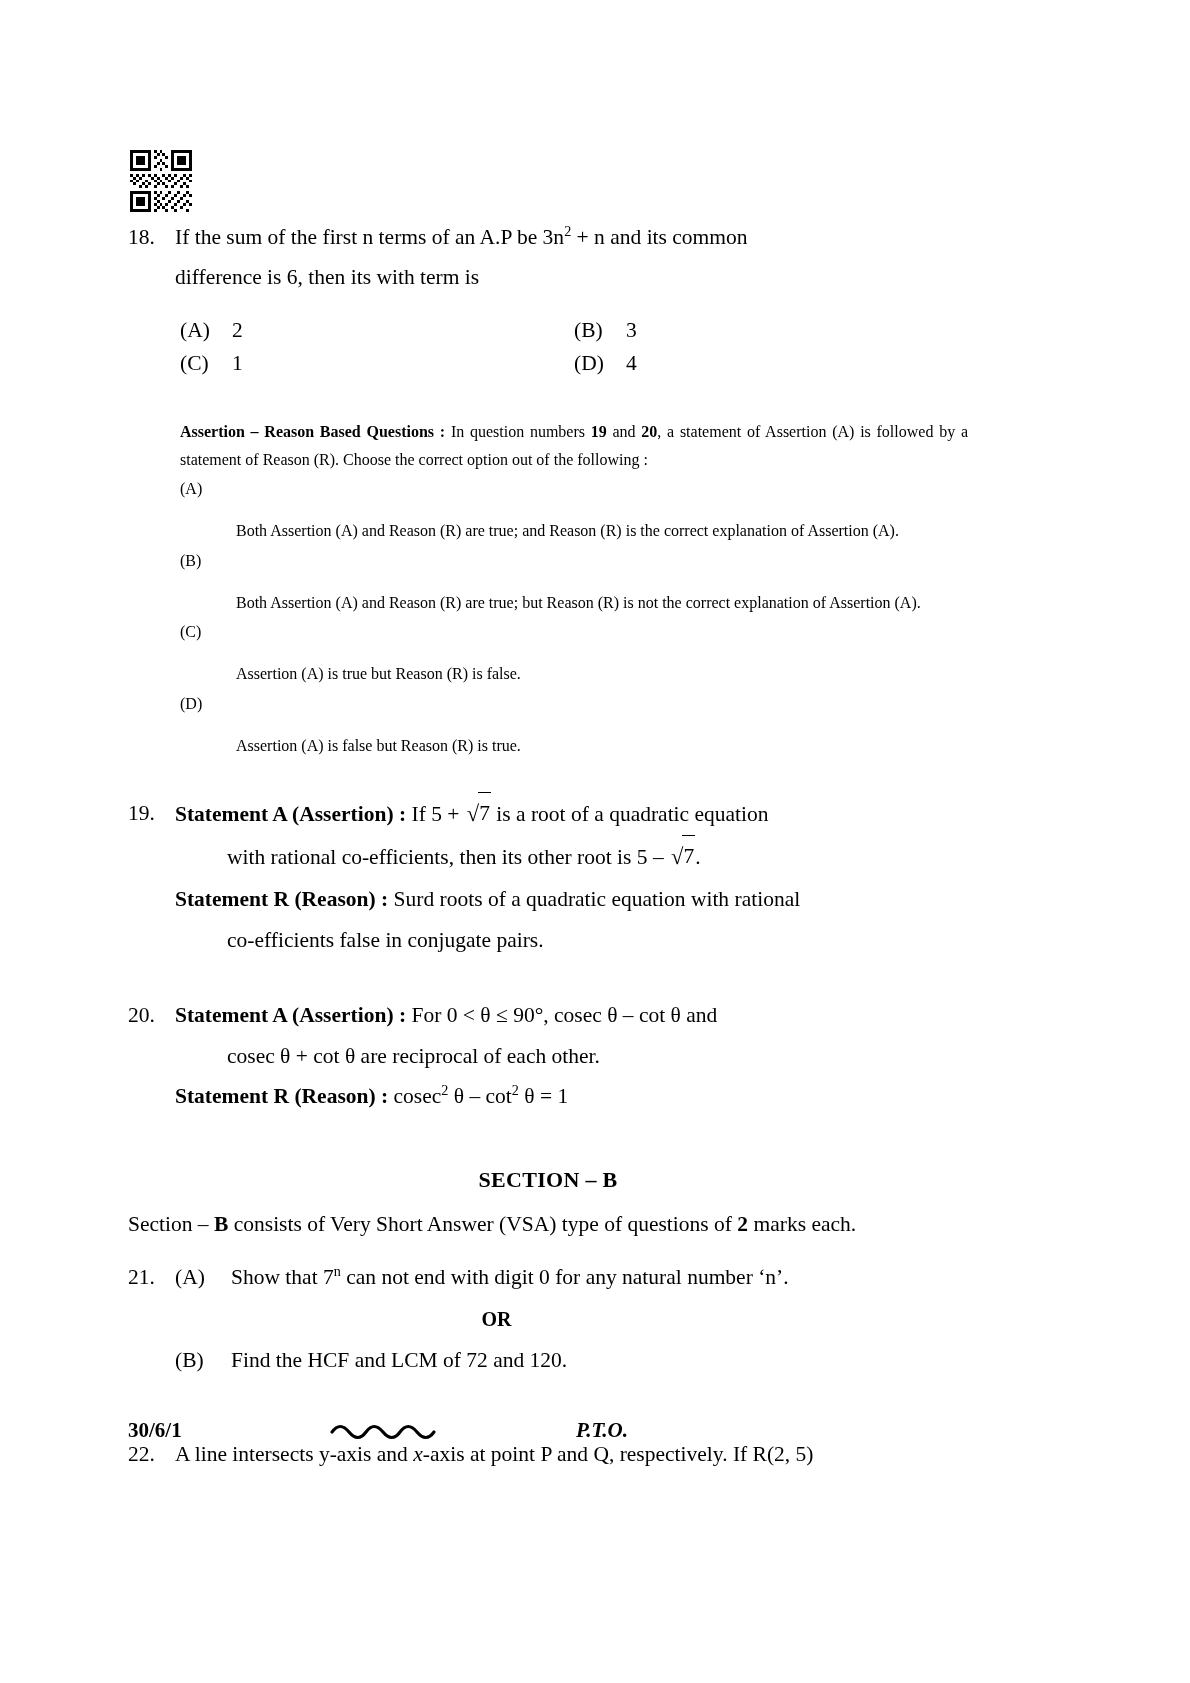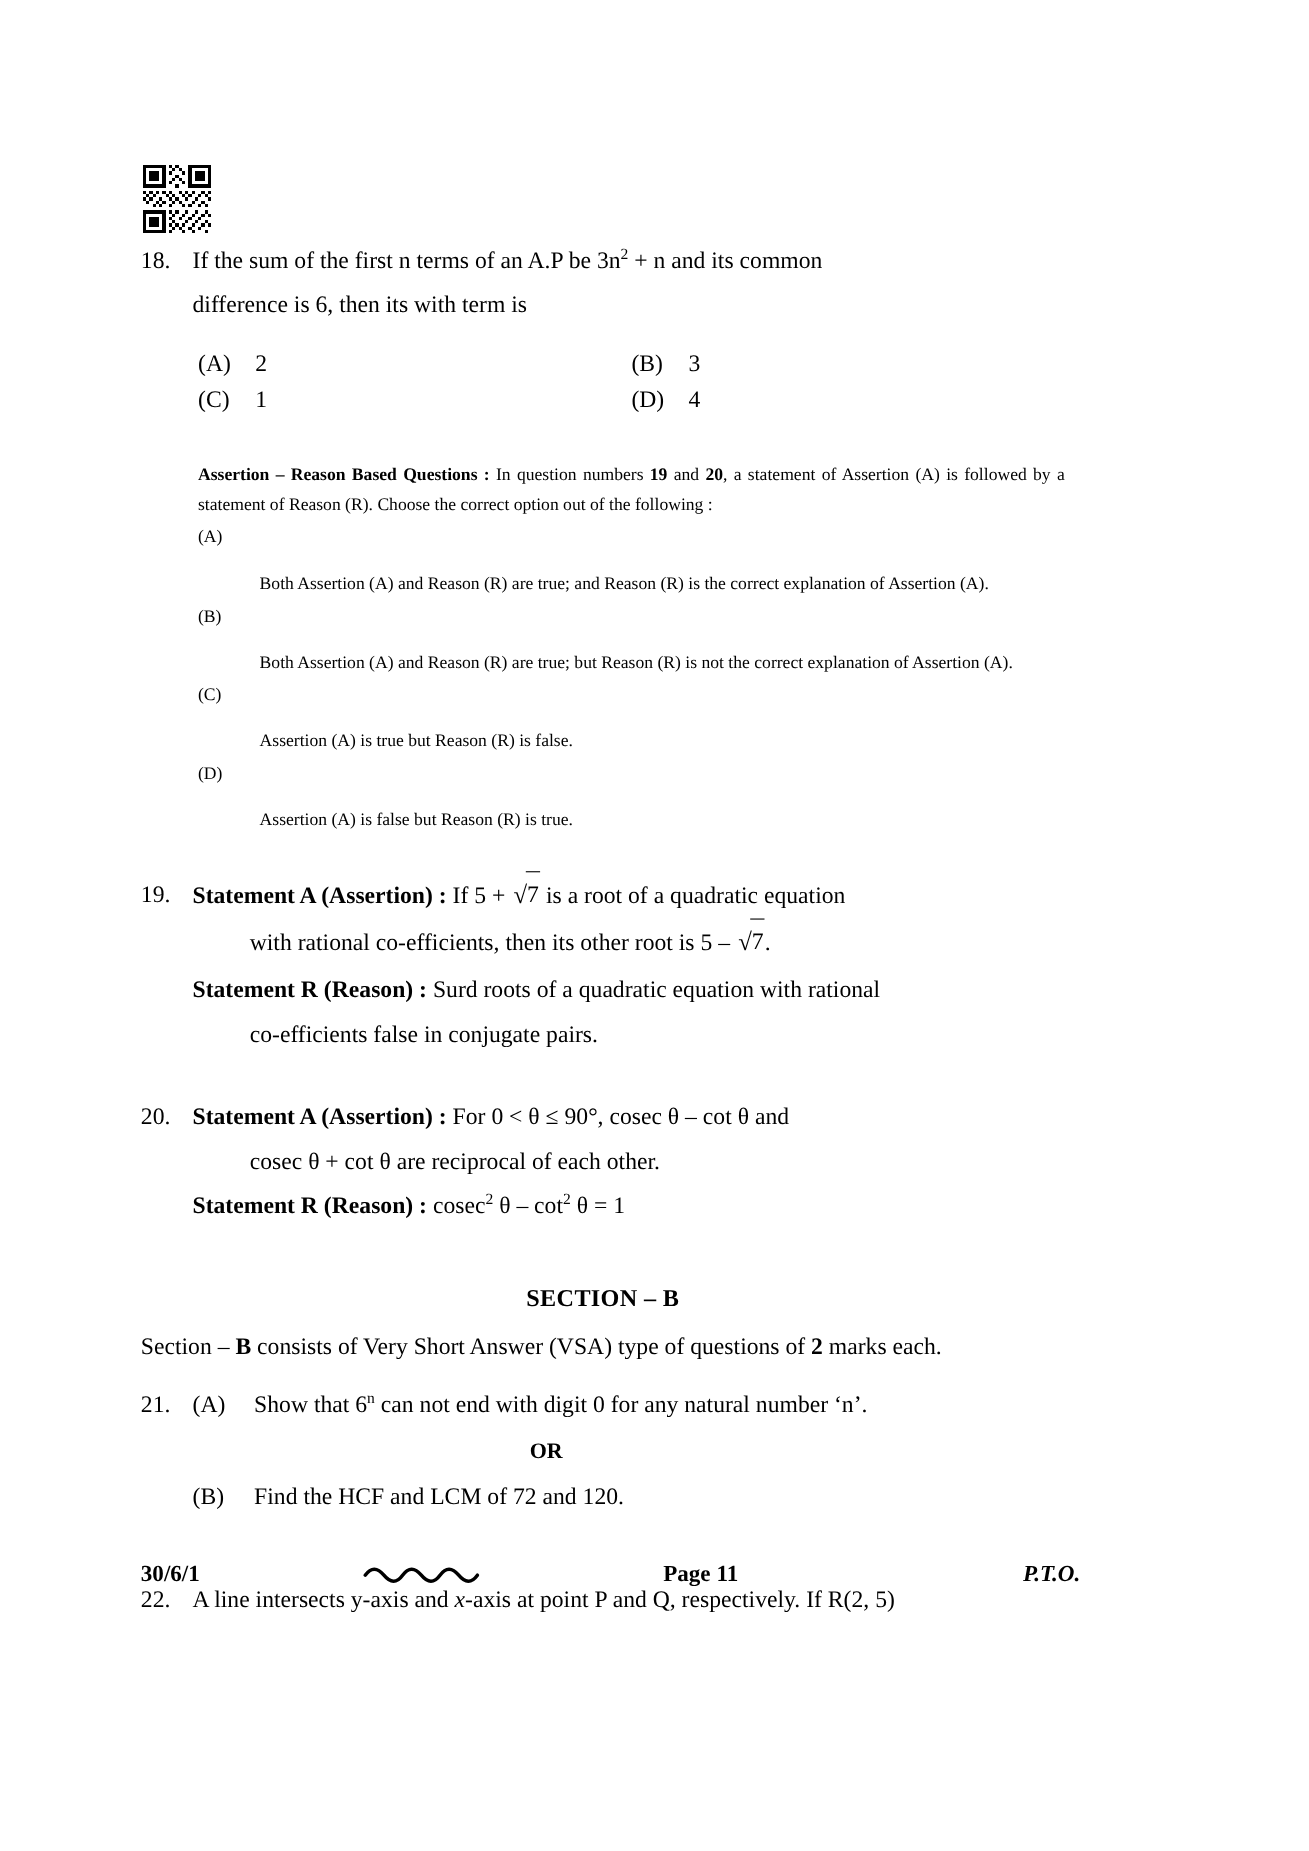--- a/index.html
+++ b/index.html
@@ -387,21 +387,21 @@
     <div class="section-head">SECTION – B</div>
 
     <div class="section-desc"><span>Section  –  </span><b>B</b><span>  consists  of  Very  Short  Answer  (VSA)  type  of  questions  of </span><b>2</b><span> marks each.</span></div>
 
     <div class="q21">
       <div class="q-row" style="line-height:1.8;">
         <div class="q-num">21.</div>
         <div class="q-body">
           <div class="sub-row">
             <span class="sub-tag">(A)</span>
-            <span class="sub-body"><span>Show that 6</span><sup>n</sup><span> can not end with digit 0 for any natural number ‘n’.</span></span>
+            <span class="sub-body"><span>Show that 7</span><sup>n</sup><span> can not end with digit 0 for any natural number ‘n’.</span></span>
           </div>
           <div class="or-line">OR</div>
           <div class="sub-row">
             <span class="sub-tag">(B)</span>
             <span class="sub-body">Find the HCF and LCM of 72 and 120.</span>
           </div>
         </div>
       </div>
     </div>
 
@@ -416,17 +416,16 @@
 
   </div>
 
   <div class="footer">
     <div class="f-code">30/6/1</div>
     <div class="f-squig">
       <svg width="110" height="20" viewBox="0 0 110 20">
         <path d="M4 11 Q 12 0 21 11 T 38 11 T 55 11 T 72 11 T 89 11 T 106 11" fill="none" stroke="#000" stroke-width="3.2" stroke-linecap="round"></path>
       </svg>
     </div>
-    <div class="f-page">Page 11</div>
     <div class="f-pto">P.T.O.</div>
   </div>
 
 </div>
 
 </body></html>

